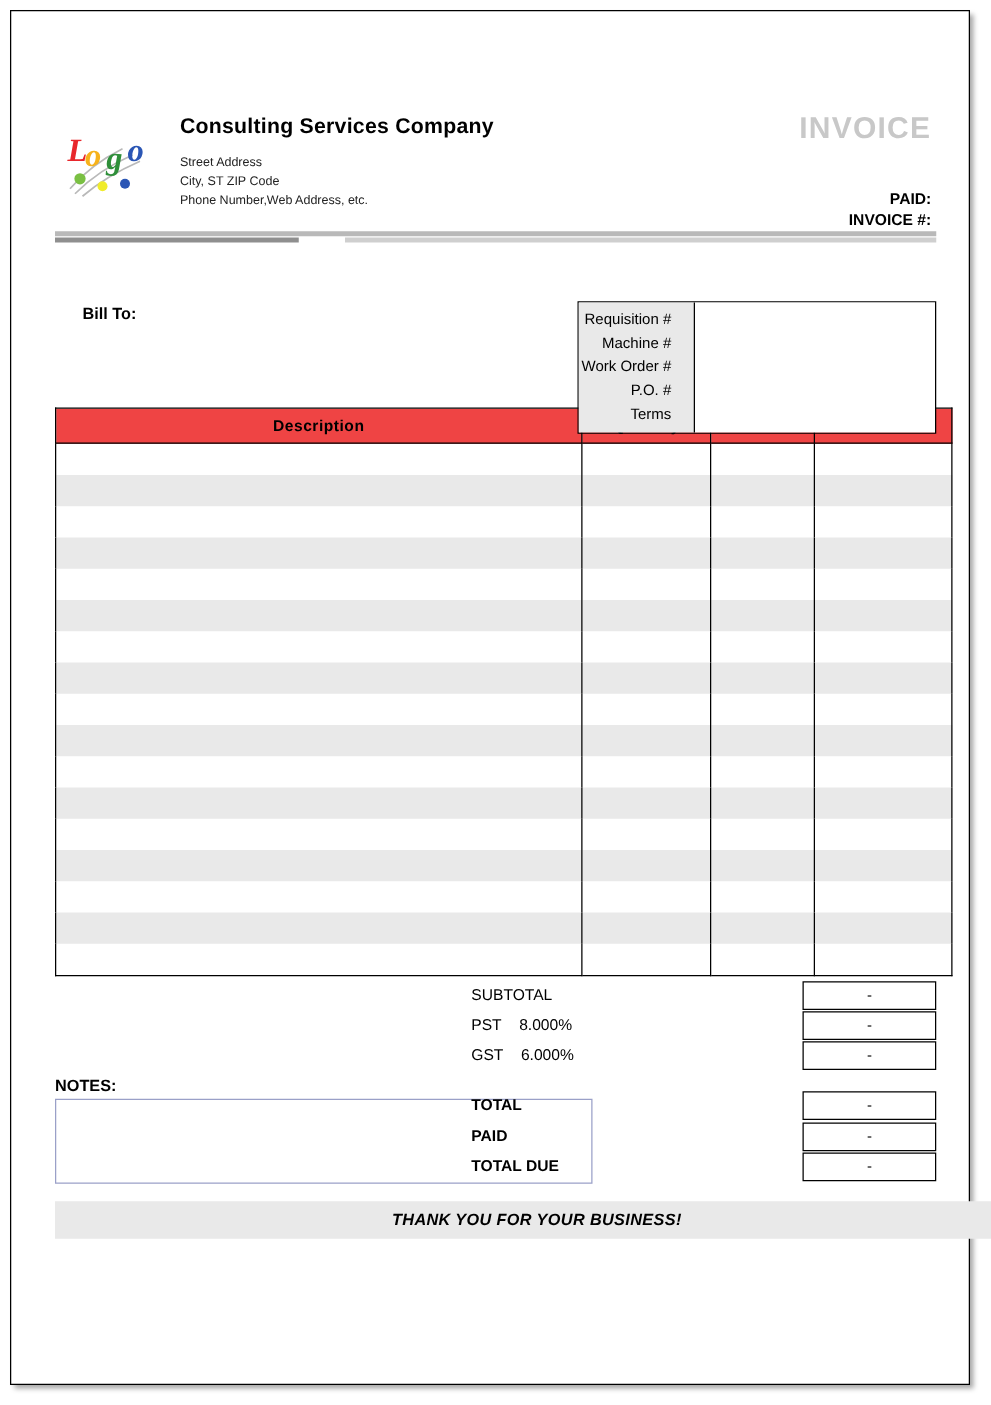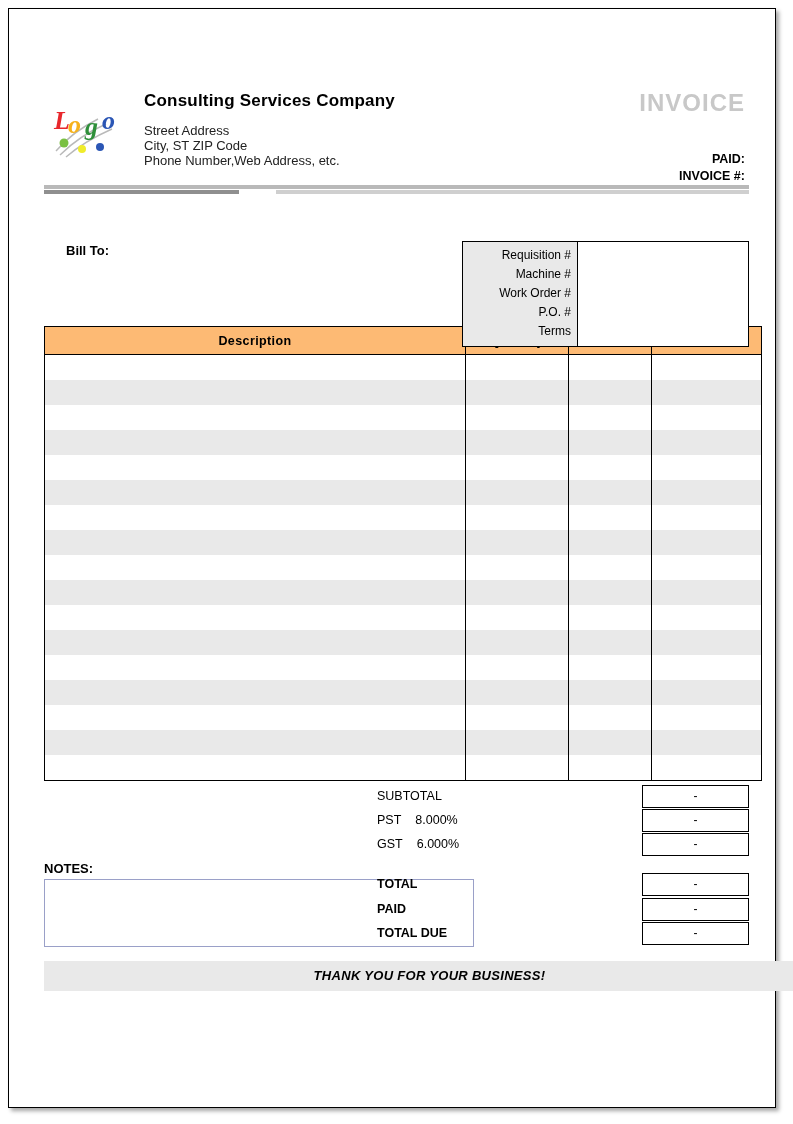--- a/index.html
+++ b/index.html
@@ -56,21 +56,21 @@
     top: 22px;
   }
   .company-name {
     font-size: 17px;
     font-weight: bold;
     color: #000;
     letter-spacing: 0.2px;
     margin-bottom: 12px;
   }
   .addr-line {
-    font-size: 13px;
+    font-size: 10px;
     color: #222;
     line-height: 15px;
   }
   .invoice-word {
     position: absolute;
     right: 4px;
     top: 20px;
     font-size: 24px;
     font-weight: bold;
     color: #c8c8c8;
@@ -120,25 +120,25 @@
   .refbox {
     position: absolute;
     left: 418px;
     top: 30px;
     width: 287px;
     border: 1px solid #000;
     box-sizing: border-box;
     display: flex;
   }
   .refbox-labels {
-    width: 115px;
+    width: 93px;
     background: #e9e9e9;
     border-right: 1px solid #000;
     box-sizing: border-box;
-    padding: 4px 6px 5px 0;
+    padding: 4px 18px 5px 0;
   }
   .refbox-labels div {
     font-size: 12px;
     color: #000;
     text-align: right;
     line-height: 19px;
   }
   .refbox-values {
     flex: 1;
     background: #fff;
@@ -151,21 +151,21 @@
   }
 
   
   table.items {
     width: 705px;
     border-collapse: collapse;
     table-layout: fixed;
   }
   table.items th {
     border: 1px solid #000;
-    background: #fdba74;
+    background: #ef4444;
     font-size: 12.5px;
     font-weight: bold;
     height: 25px;
     color: #000;
     letter-spacing: 0.4px;
   }
   table.items td {
     border-left: 1px solid #000;
     border-right: 1px solid #000;
     height: 25px;

